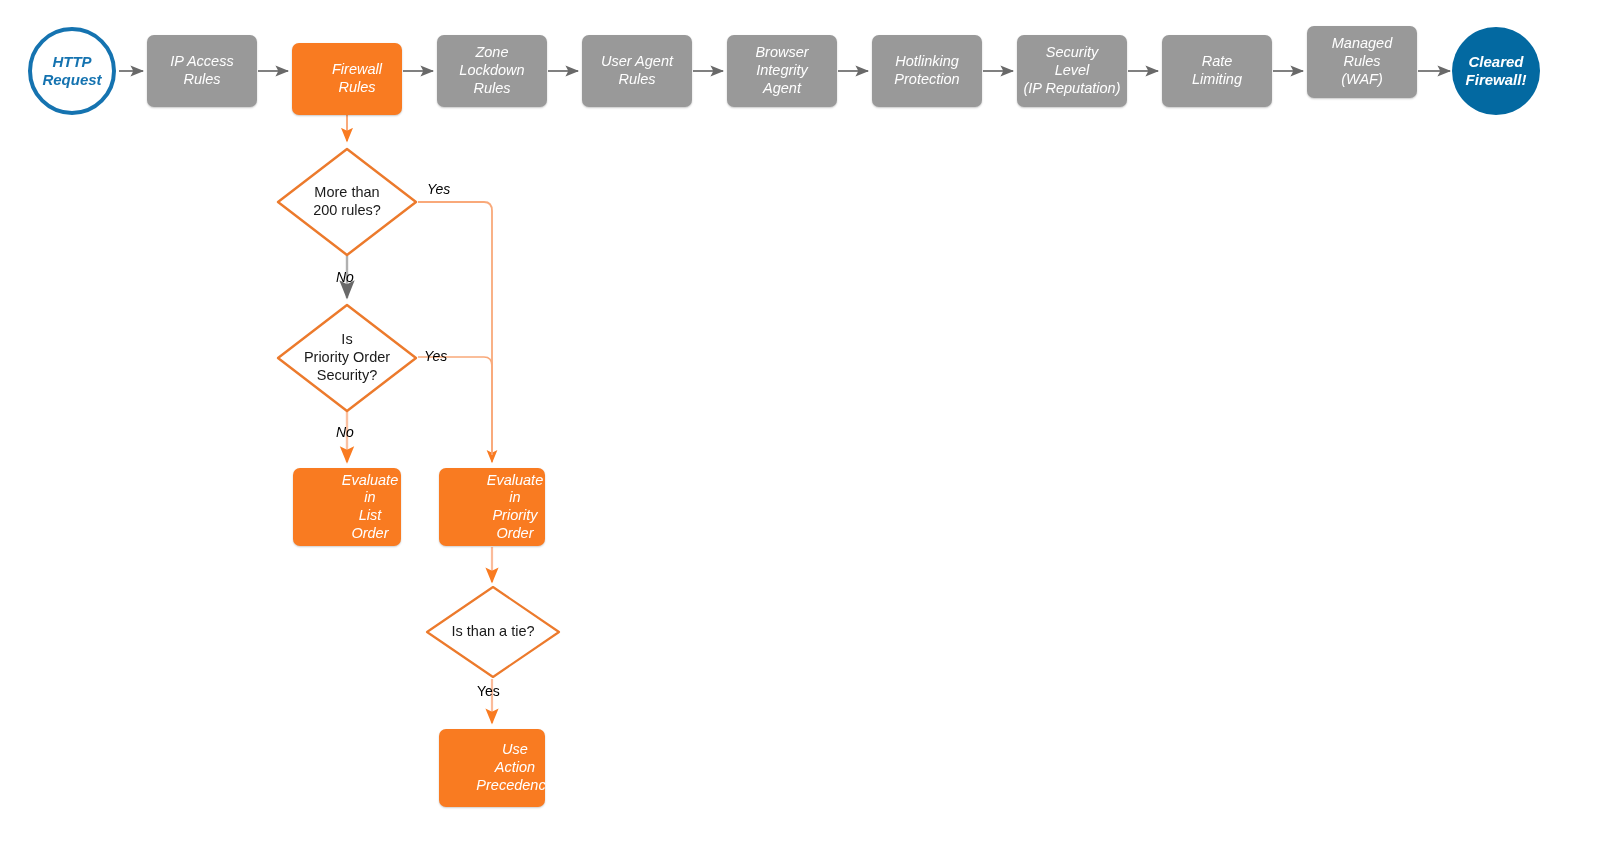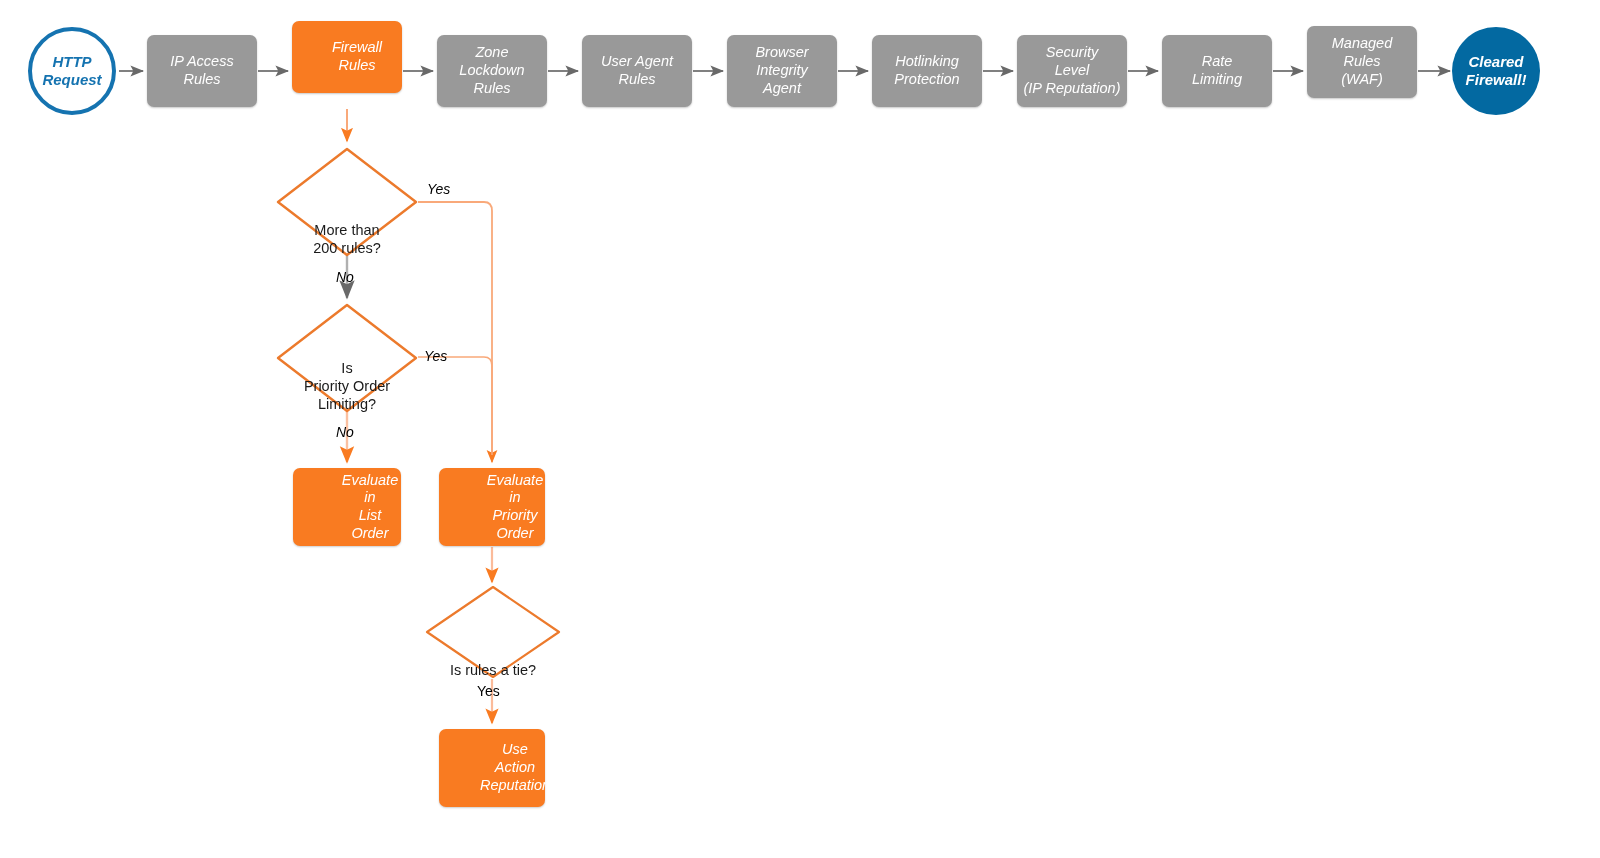--- a/index.html
+++ b/index.html
@@ -84,21 +84,20 @@
     box-shadow: 0 1px 2px rgba(0,0,0,0.20);
     padding-left: 46px;
   }
   .action.wide {
     width: 106px;
   }
 
   
   .decision {
     background: transparent;
-    align-items: flex-end;
   }
   .decision .dia-svg {
     position: absolute;
     left: 0;
     top: 0;
   }
   .decision .dia-label {
     position: relative;
     z-index: 2;
     color: #1a1a1a;
@@ -169,21 +168,21 @@
   <div class="node term start" style="left:28px; top:27px;">
     <span>HTTP
 Request</span>
   </div>
 
   <div class="node proc" style="left:147px; top:35px;">
     <span>IP Access
 Rules</span>
   </div>
 
-  <div class="node proc accent" style="left:292px; top:21px;padding-left:20px;">
+  <div class="node proc accent" style="left:292px; top:43px;padding-left:20px;">
     <span>Firewall
 Rules</span>
   </div>
 
   <div class="node proc" style="left:437px; top:35px;">
     <span>Zone
 Lockdown
 Rules</span>
   </div>
 
@@ -232,46 +231,46 @@
     <span class="dia-label">More than
 200 rules?</span>
   </div>
 
   <div class="node decision" style="left:275px; top:302px; width:144px; height:112px;">
     <svg class="dia-svg" width="144" height="112" viewBox="0 0 144 112" xmlns="http://www.w3.org/2000/svg">
       <path d="M72 3 L141 56 L72 109 L3 56 Z" fill="#ffffff" stroke="#ec7a2c" stroke-width="2.4" stroke-linejoin="round"></path>
     </svg>
     <span class="dia-label">Is
 Priority Order
-Limiting?</span>
+Security?</span>
   </div>
 
   <div class="node decision" style="left:424px; top:584px; width:138px; height:96px;">
     <svg class="dia-svg" width="138" height="96" viewBox="0 0 138 96" xmlns="http://www.w3.org/2000/svg">
       <path d="M69 3 L135 48 L69 93 L3 48 Z" fill="#ffffff" stroke="#ec7a2c" stroke-width="2.2" stroke-linejoin="round"></path>
     </svg>
-    <span class="dia-label">Is rules a tie?</span>
+    <span class="dia-label">Is than a tie?</span>
   </div>
 
   <div class="node action" style="left:293px; top:468px;">
     <span>Evaluate
 in
 List Order</span>
   </div>
 
   <div class="node action wide" style="left:439px; top:468px;">
     <span>Evaluate
 in
 Priority Order</span>
   </div>
 
   <div class="node action wide" style="left:439px; top:729px;">
     <span>Use
 Action
-Reputation</span>
+Precedence</span>
   </div>
 
   <div class="edge-label" style="left:427px; top:181px;">Yes</div>
 
   <div class="edge-label" style="left:336px; top:269px;">No</div>
 
   <div class="edge-label" style="left:424px; top:348px;">Yes</div>
 
   <div class="edge-label" style="left:336px; top:424px;">No</div>
 

